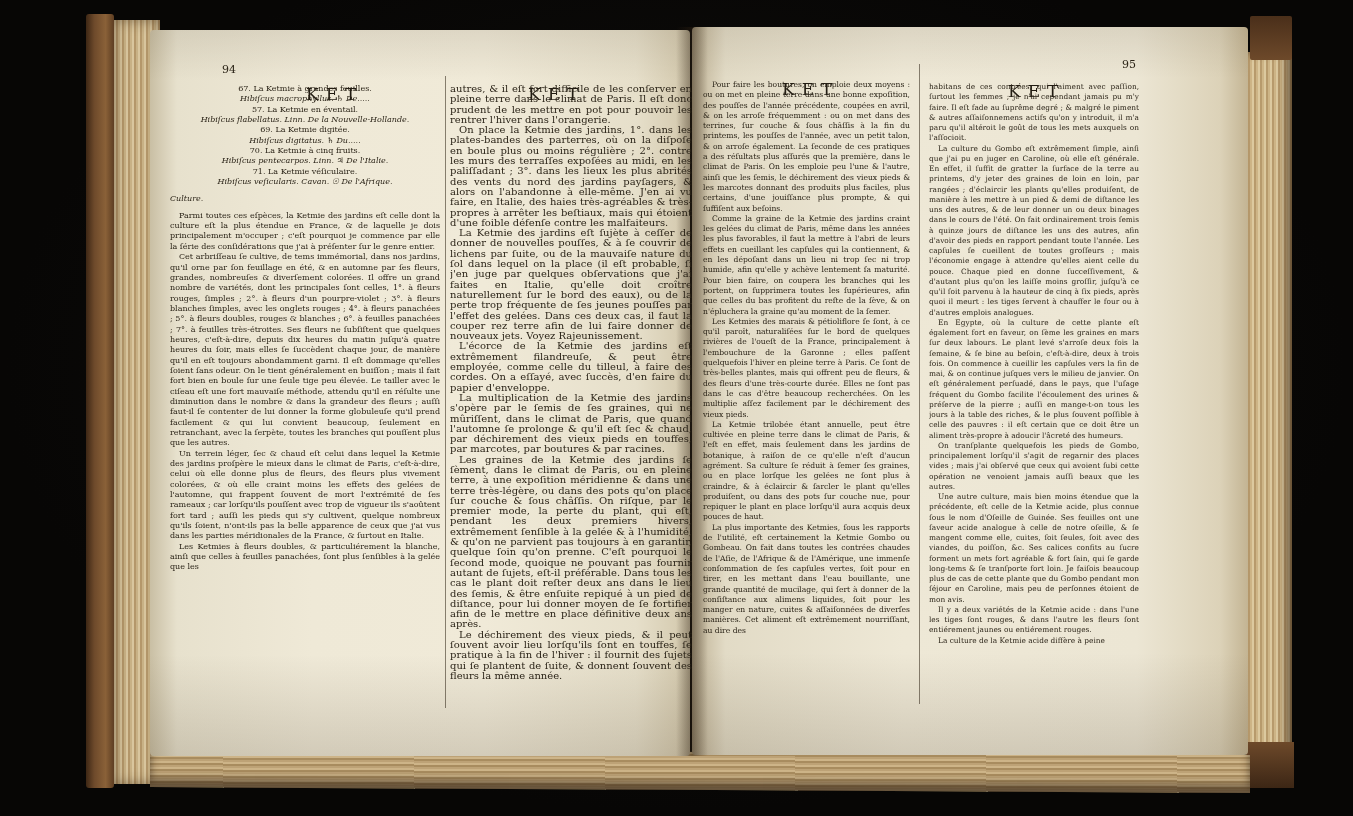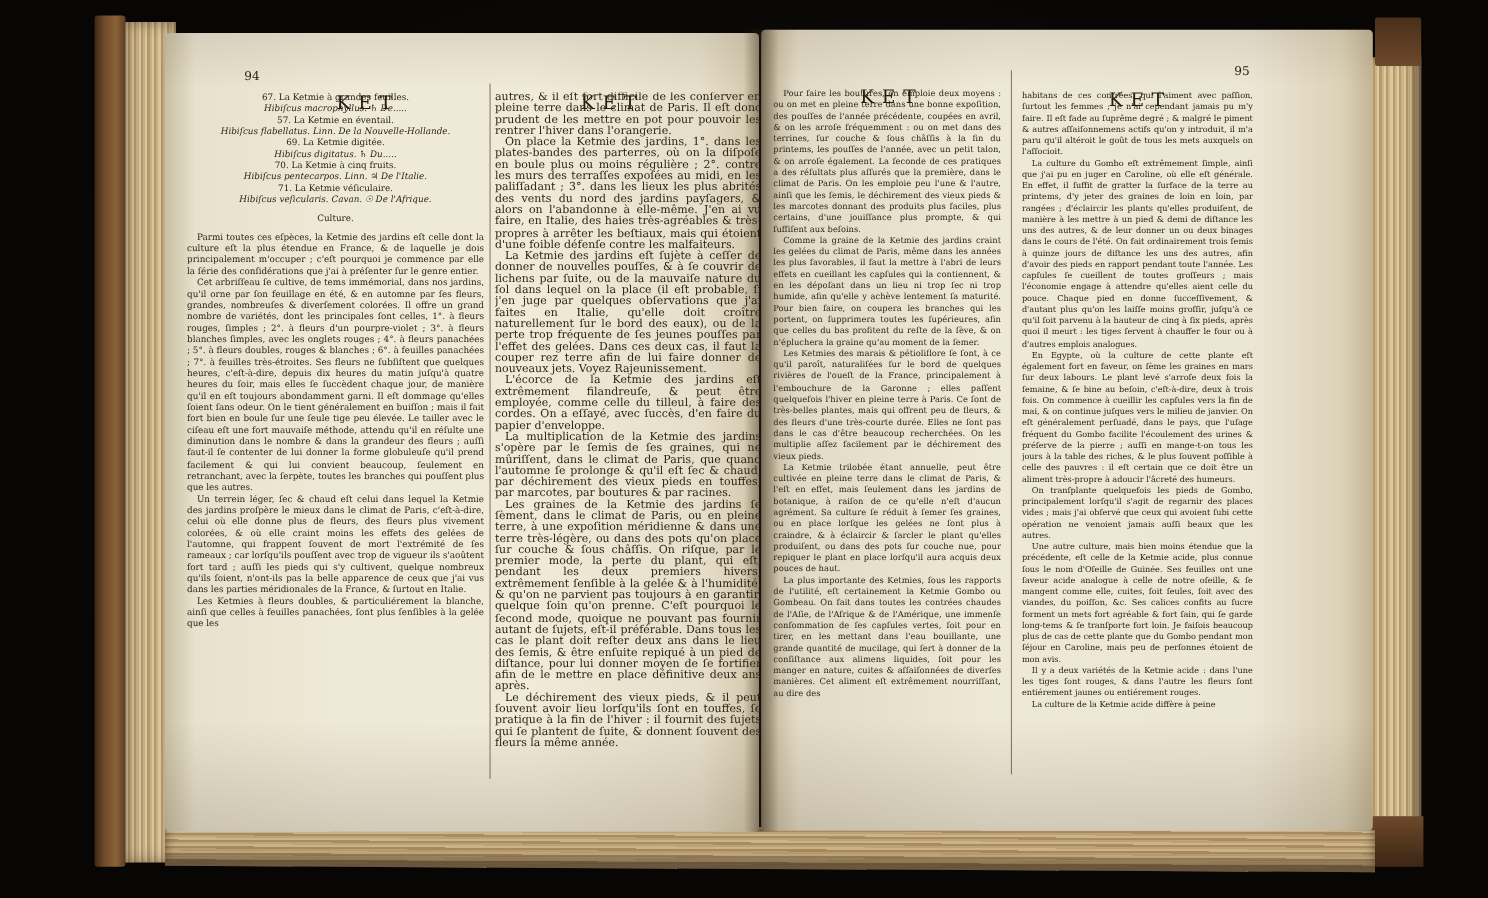--- a/index.html
+++ b/index.html
@@ -41,21 +41,21 @@
   .col p.cont{text-indent:0;}
   .c1{left:170px;top:84px;width:270px;height:626px;font-size:8px;line-height:10.35px;}
   .c2{left:450px;top:84px;width:242px;height:626px;font-size:10px;line-height:10.3px;}
   .c3{left:703px;top:80px;width:207px;height:628px;font-size:7.6px;line-height:10.3px;}
   .c4{left:929px;top:82px;width:210px;height:628px;font-size:7.4px;line-height:10.25px;}
   .rule-v{position:absolute;width:1px;background:rgba(45,34,20,.55);}
   .rule-1{left:445px;top:76px;height:632px;}
   .rule-2{left:919px;top:64px;height:640px;}
   .species .title{text-align:center;text-indent:0;}
   .species .latin{font-style:italic;text-indent:0;text-align:center;}
-  .culture-head{text-align:center;margin:7px 0 6px 0 !important;text-indent:0 !important;}
+  .culture-head{text-align:left;font-style:italic;margin:7px 0 6px 0 !important;text-indent:0 !important;}
 </style>
 </head>
 <body>
 
 <div id="stage">
 
   <div class="board-left"></div>
   <div class="pages-left"></div>
   <div class="fore-edge-right"></div>
   <div class="cover-corner-tr"></div>

